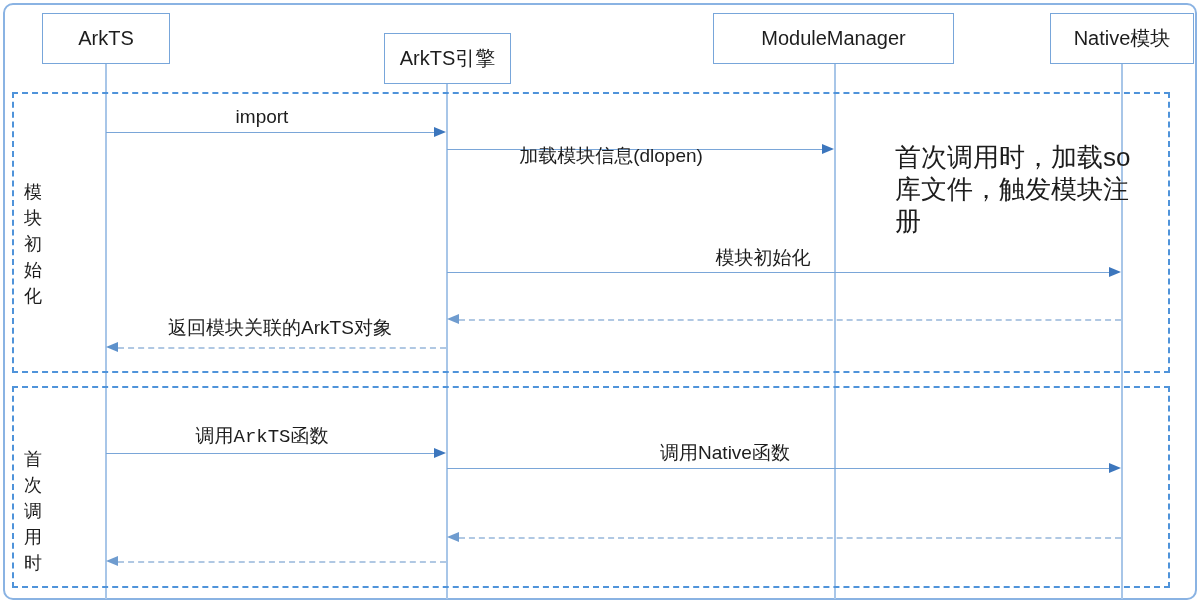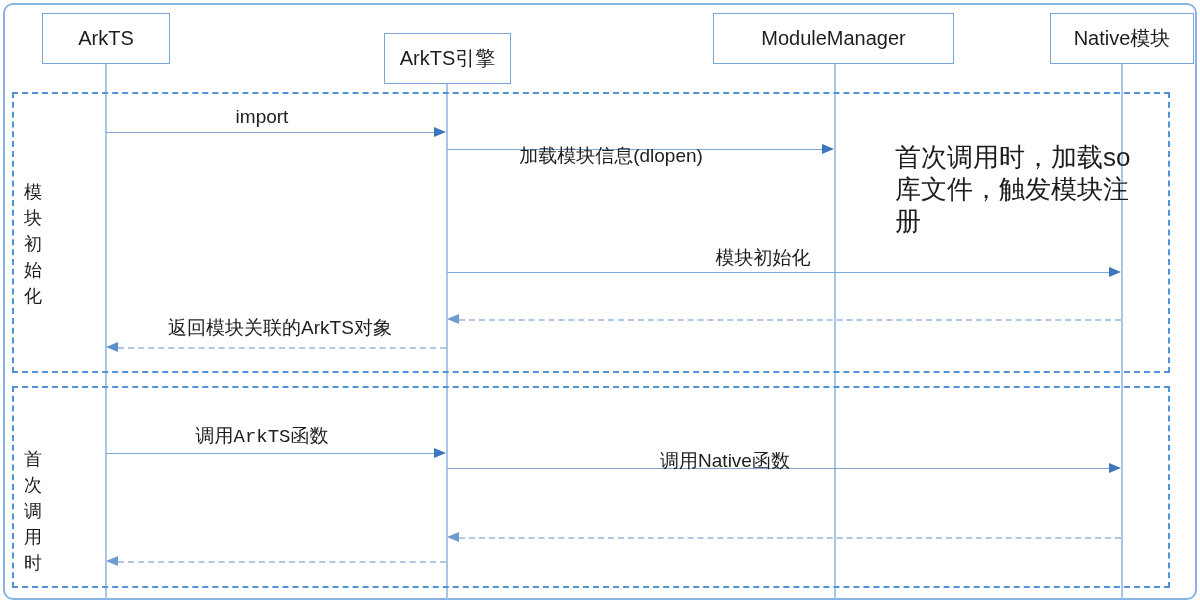--- a/index.html
+++ b/index.html
@@ -116,21 +116,21 @@
     <div class="msg-line dashed" style="left:118px; top:347px; width:328px;"></div>
   </div>
 
   <div>
     <div class="msg-label" style="left:262px; top:423px;font-family:Liberation Mono, monospace;">调用ArkTS函数</div>
     <div class="msg-line solid" style="left:106px; top:453px; width:329px;"></div>
     <div class="head head-right" style="left:434px; top:448px;"></div>
   </div>
 
   <div>
-    <div class="msg-label" style="left:725px; top:440px;margin-top:8px;">调用Native函数</div>
+    <div class="msg-label" style="left:725px; top:440px;">调用Native函数</div>
     <div class="msg-line solid" style="left:447px; top:468px; width:662px;"></div>
     <div class="head head-right" style="left:1109px; top:463px;"></div>
   </div>
 
   <div>
     <div class="head head-left lite" style="left:447px; top:532px;"></div>
     <div class="msg-line dashed" style="left:459px; top:537px; width:662px;"></div>
   </div>
 
   <div>

